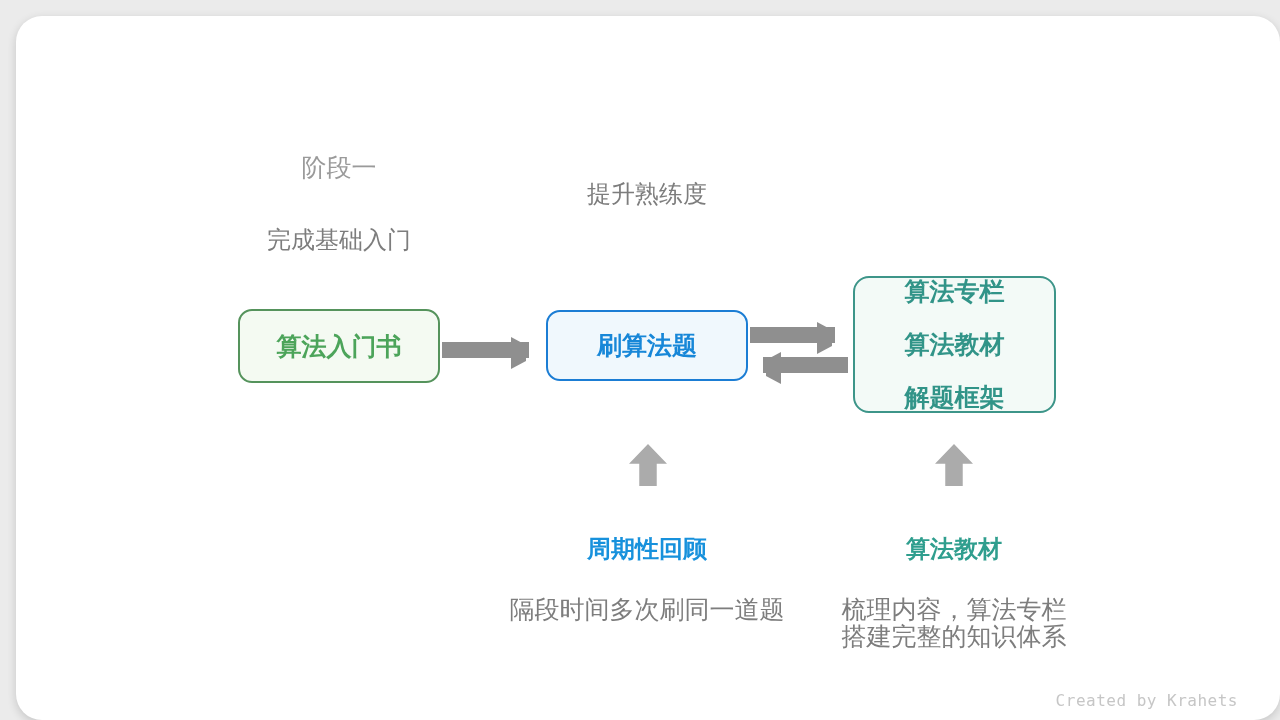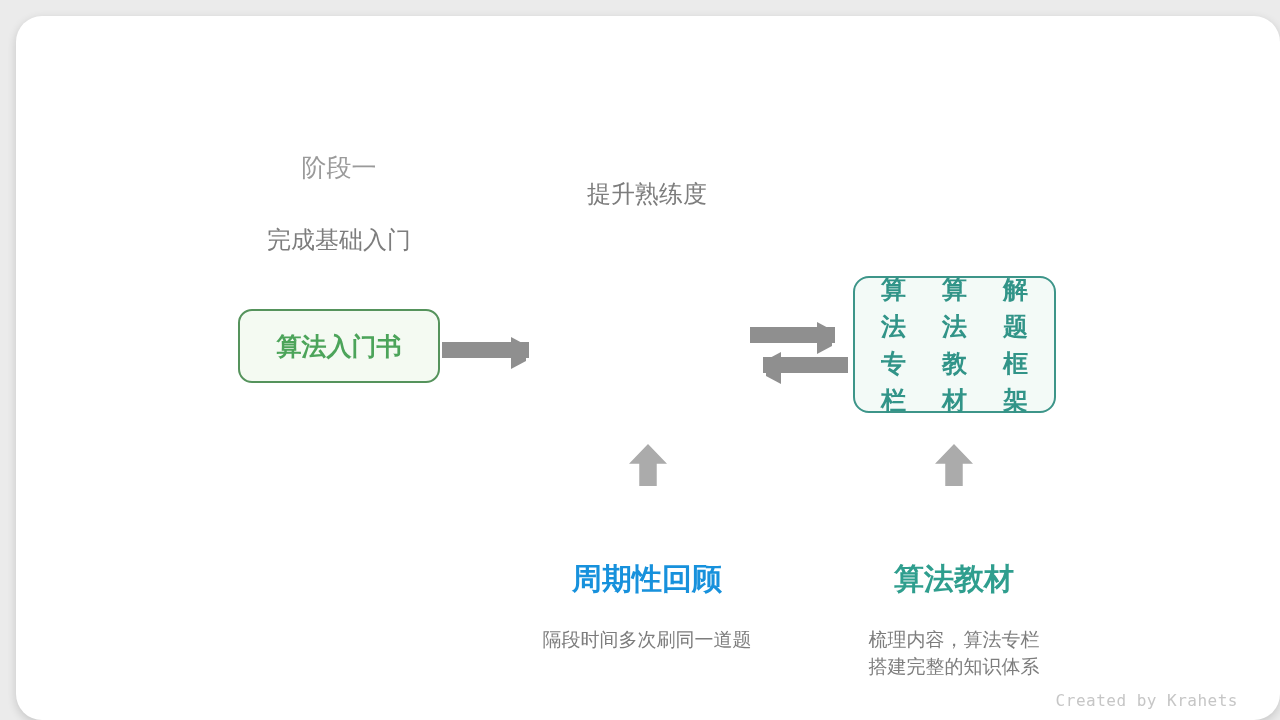--- a/index.html
+++ b/index.html
@@ -30,21 +30,21 @@
   .stage-header .stage-subtitle {
     display: block;
     margin-top: 27px;
     font-size: 24px; color: #7d7d7d; font-weight: 400;
     line-height: 30px;
   }
 
   .node {
     position: absolute;
     border-radius: 14px;
-    display: flex; flex-direction: row;
+    display: flex; flex-direction: column;
     align-items: center; justify-content: center;
     font-weight: 700; font-size: 25px;
     line-height: 37px;
     text-align: center;
   }
   .node-green  { background: #f4faf2; border: 2px solid #55935c; color: #4ca45a; }
   .node-blue   { background: #f0f8fd; border: 2px solid #1b7dd4; color: #1787d8; }
   .node-teal   { background: #f3faf7; border: 2px solid #3d9589; color: #319488; border-radius: 16px; }
 
   .h-arrow { position: absolute; height: 16px; }
@@ -65,28 +65,28 @@
   .up-arrow {
     position: absolute;
     width: 38px; height: 42px;
     background: #ababab;
     clip-path: polygon(50% 0%, 100% 47%, 73% 47%, 73% 100%, 27% 100%, 27% 47%, 0% 47%);
   }
 
   .annotation { position: absolute; width: 340px; text-align: center; }
   .annotation .annotation-title {
     display: block;
-    font-size: 30px; font-weight: 700; line-height: 30px; margin-top: 30px;
+    font-size: 24px; font-weight: 700; line-height: 30px;
   }
   .annotation .annotation-title.blue { color: #1791dc; }
   .annotation .annotation-title.teal { color: #2f9e8e; }
   .annotation .annotation-desc {
     display: block;
     margin-top: 16px;
-    font-size: 19px; color: #7d7d7d; font-weight: 400;
+    font-size: 25px; color: #7d7d7d; font-weight: 400;
     line-height: 27px;
   }
 
   .footer-credit {
     position: absolute;
     right: 42px; top: 675px;
     font-family: "DejaVu Sans Mono", "Liberation Mono", monospace;
     font-size: 16px;
     color: #c6c6c6;
     letter-spacing: 0.5px;
@@ -104,20 +104,23 @@
     <span class="stage-subtitle">完成基础入门</span>
   </div>
   <div class="stage-header" style="left:479px; top:128px;">
     <span class="stage-subtitle">提升熟练度</span>
   </div>
 
   <div class="node node-green" style="left:230px; top:301px; width:202px; height:74px;">
     <span>算法入门书</span>
   </div>
 
+  <div class="node node-blue" style="left:538px; top:302px; width:202px; height:71px;">
+    <span>刷算法题</span>
+  </div>
 
   <div class="node node-teal" style="left:845px; top:268px; width:203px; height:137px;">
     <span>算法专栏</span>
     <span>算法教材</span>
     <span>解题框架</span>
   </div>
 
   <div class="h-arrow dir-right" style="left:434px; top:329px; width:100px;">
     <div class="shaft"></div>
     <div class="head"></div>

